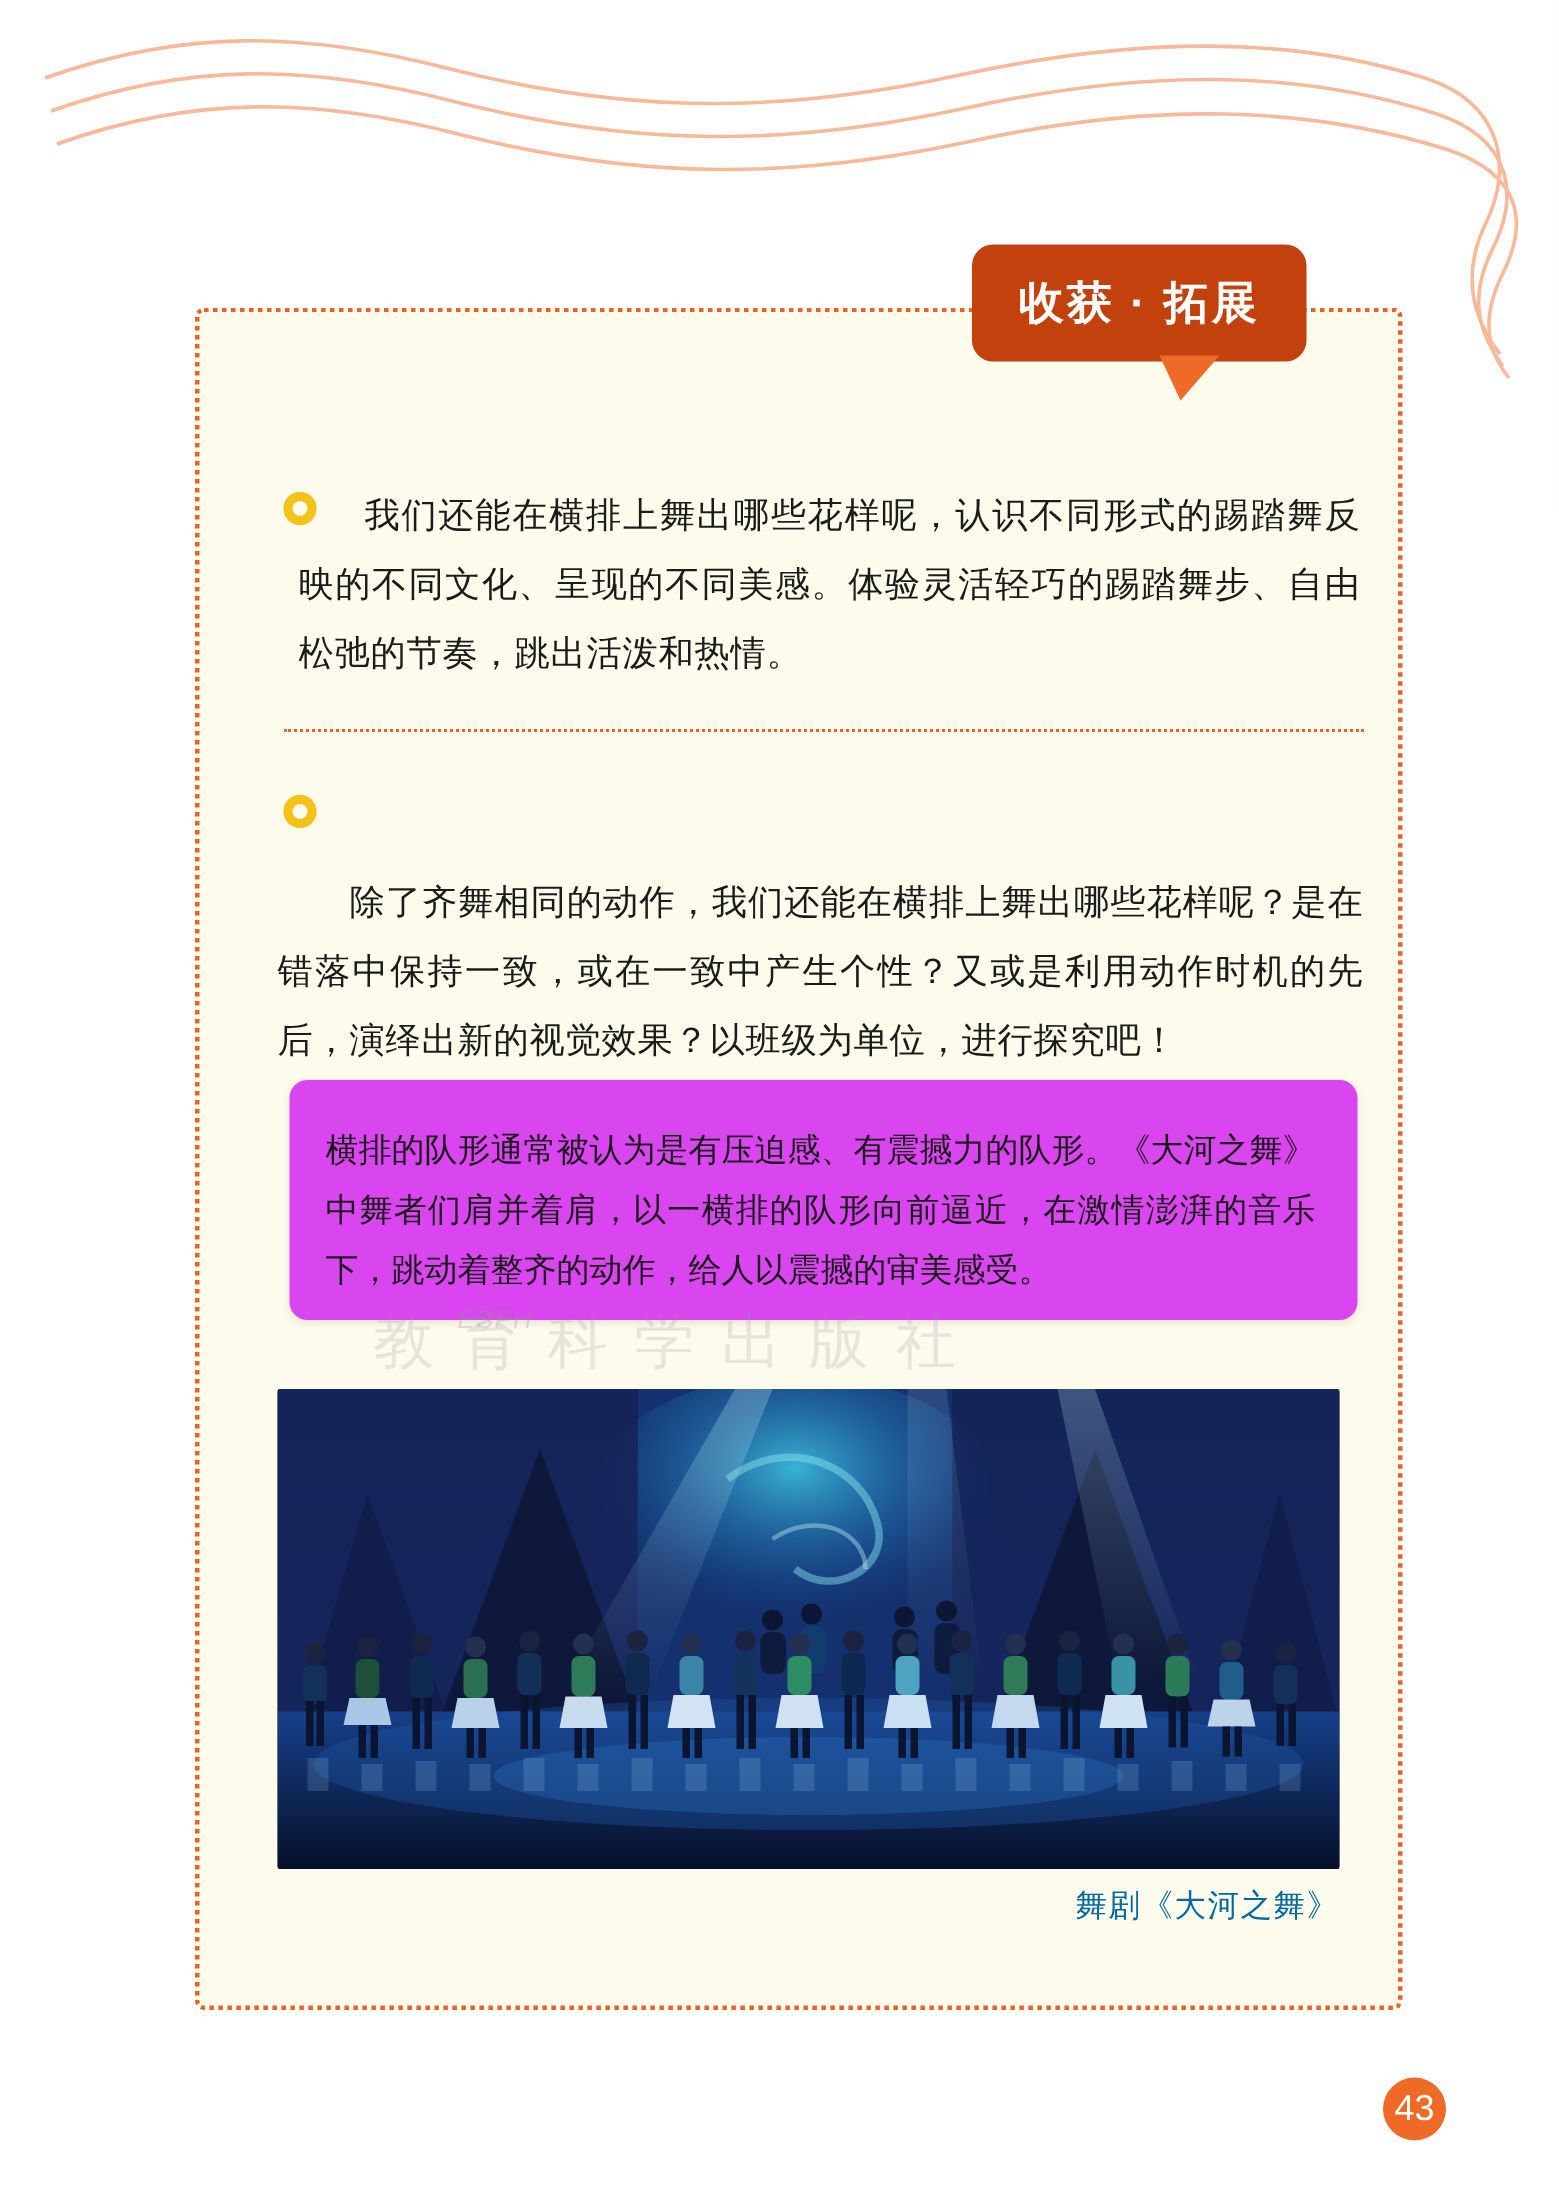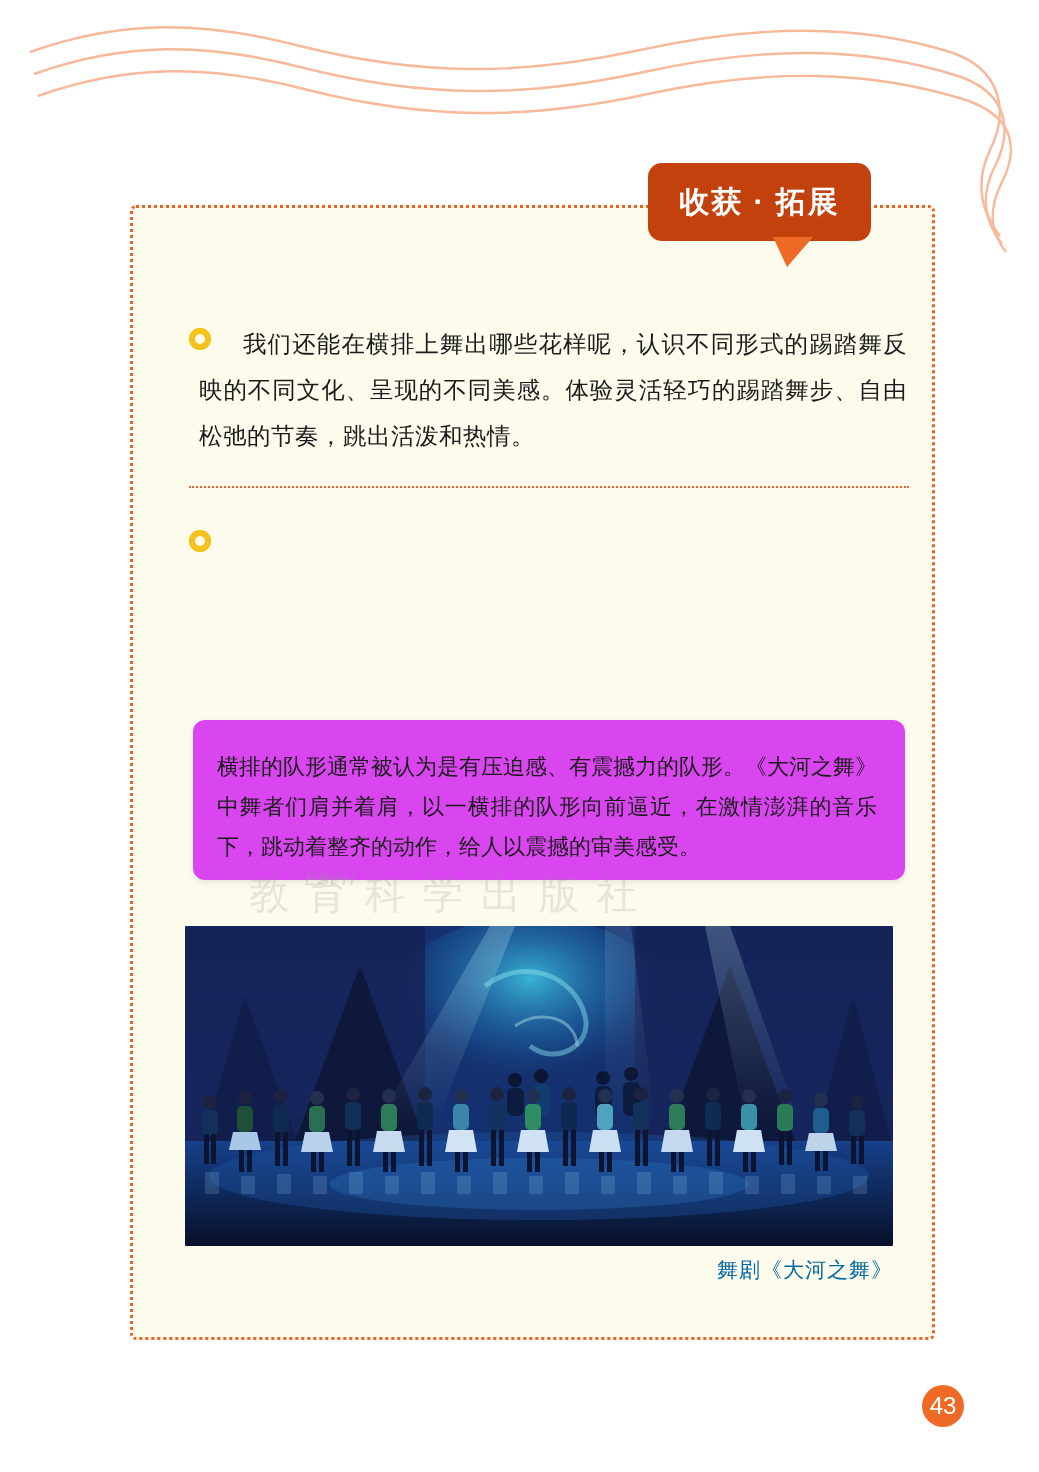--- a/index.html
+++ b/index.html
@@ -238,20 +238,21 @@
 
 <div class="page-card">
   <div class="content">
 
     <span class="bullet-dot" style="left:56px; top:120px;"></span>
     <div class="para" id="goal-text">我们还能在横排上舞出哪些花样呢，认识不同形式的踢踏舞反映的不同文化、呈现的不同美感。体验灵活轻巧的踢踏舞步、自由松弛的节奏，跳出活泼和热情。</div>
 
     <div class="divider-dotted"></div>
 
     <span class="bullet-dot" style="left:56px; top:322px;"></span>
+    <div class="para" id="explore-text">除了齐舞相同的动作，我们还能在横排上舞出哪些花样呢？是在错落中保持一致，或在一致中产生个性？又或是利用动作时机的先后，演绎出新的视觉效果？以班级为单位，进行探究吧！</div>
 
     <div class="note-box">
       <div id="note-text">横排的队形通常被认为是有压迫感、有震撼力的队形。《大河之舞》中舞者们肩并着肩，以一横排的队形向前逼近，在激情澎湃的音乐下，跳动着整齐的动作，给人以震撼的审美感受。</div>
     </div>
 
     <div class="watermark">教育科学出版社</div>
     <div class="watermark-sub">ESPH</div>
 
     <div class="photo">
       <svg width="708" height="320" viewBox="0 0 708 320" xmlns="http://www.w3.org/2000/svg">

